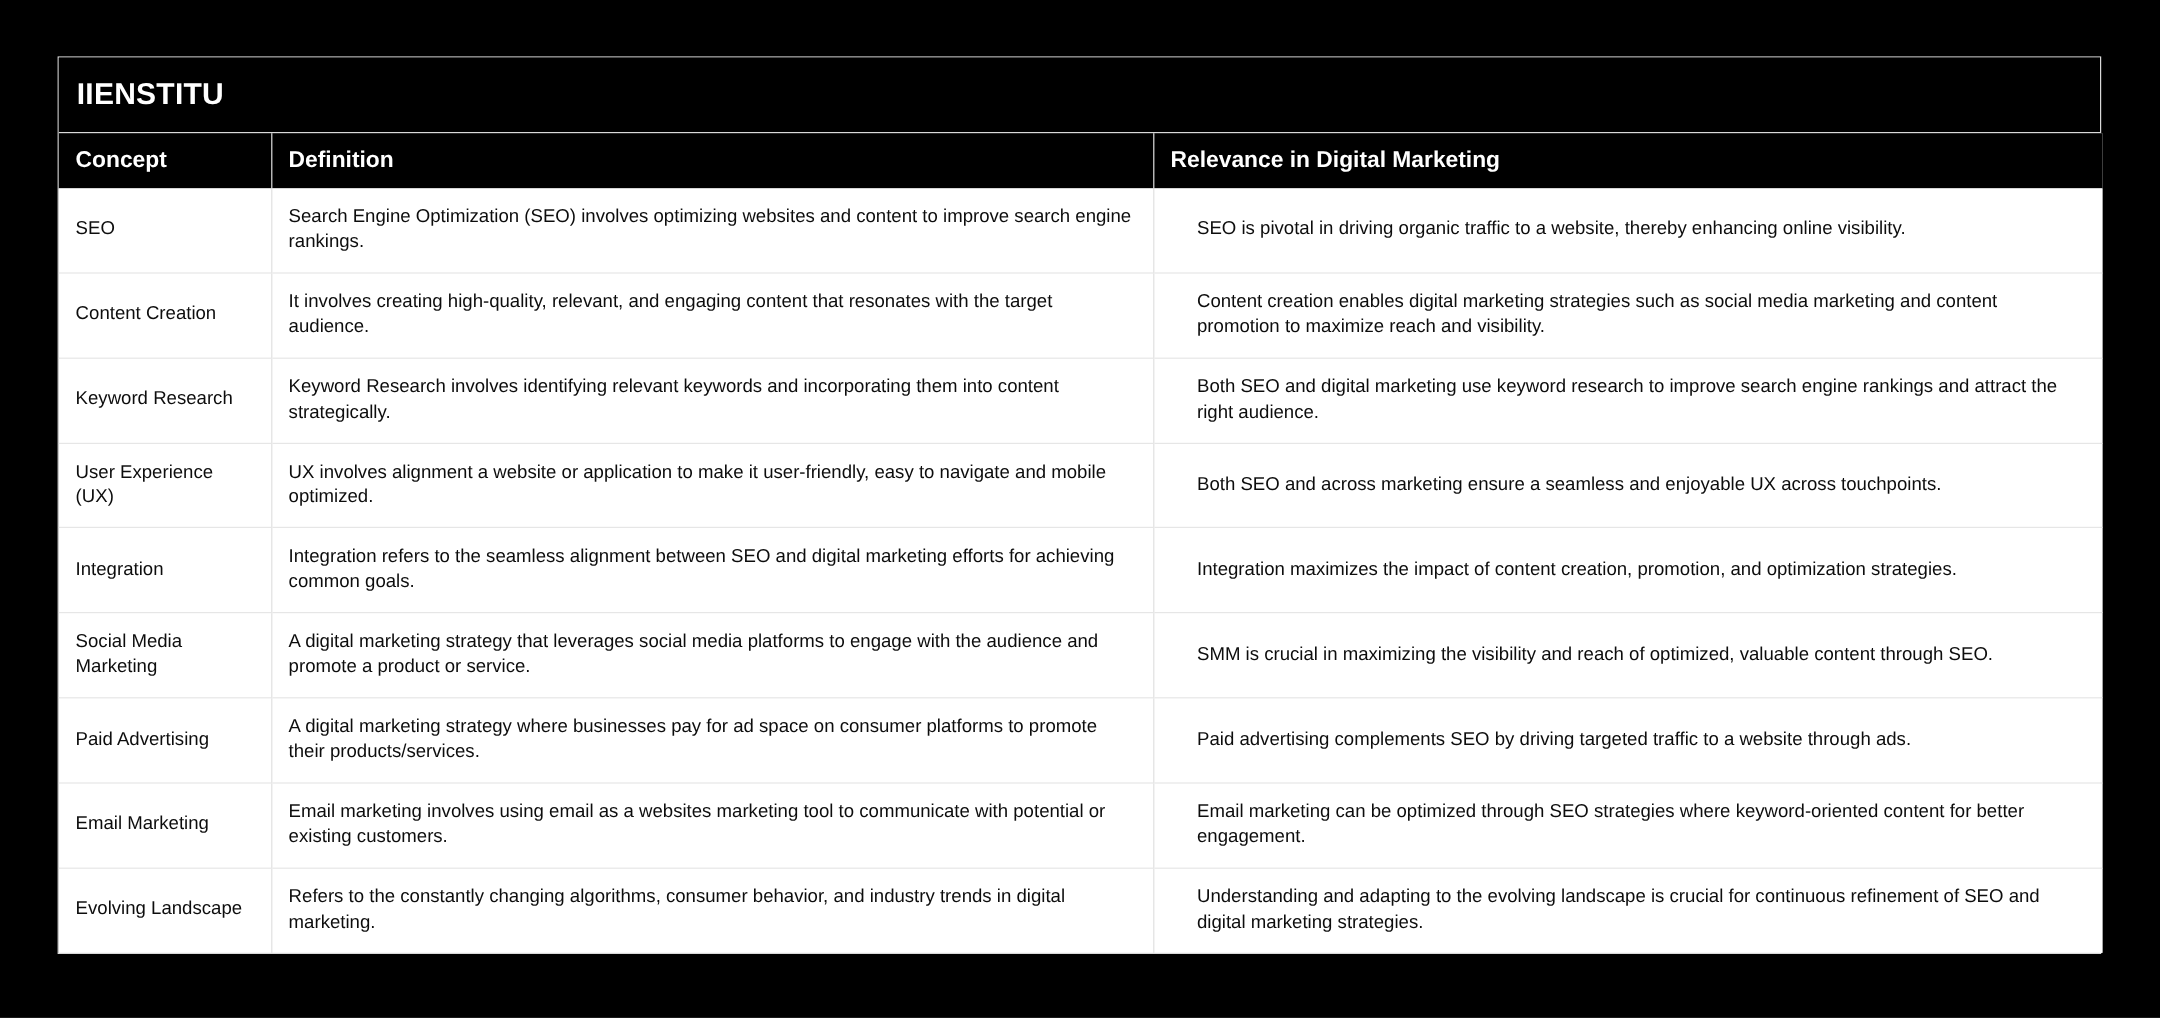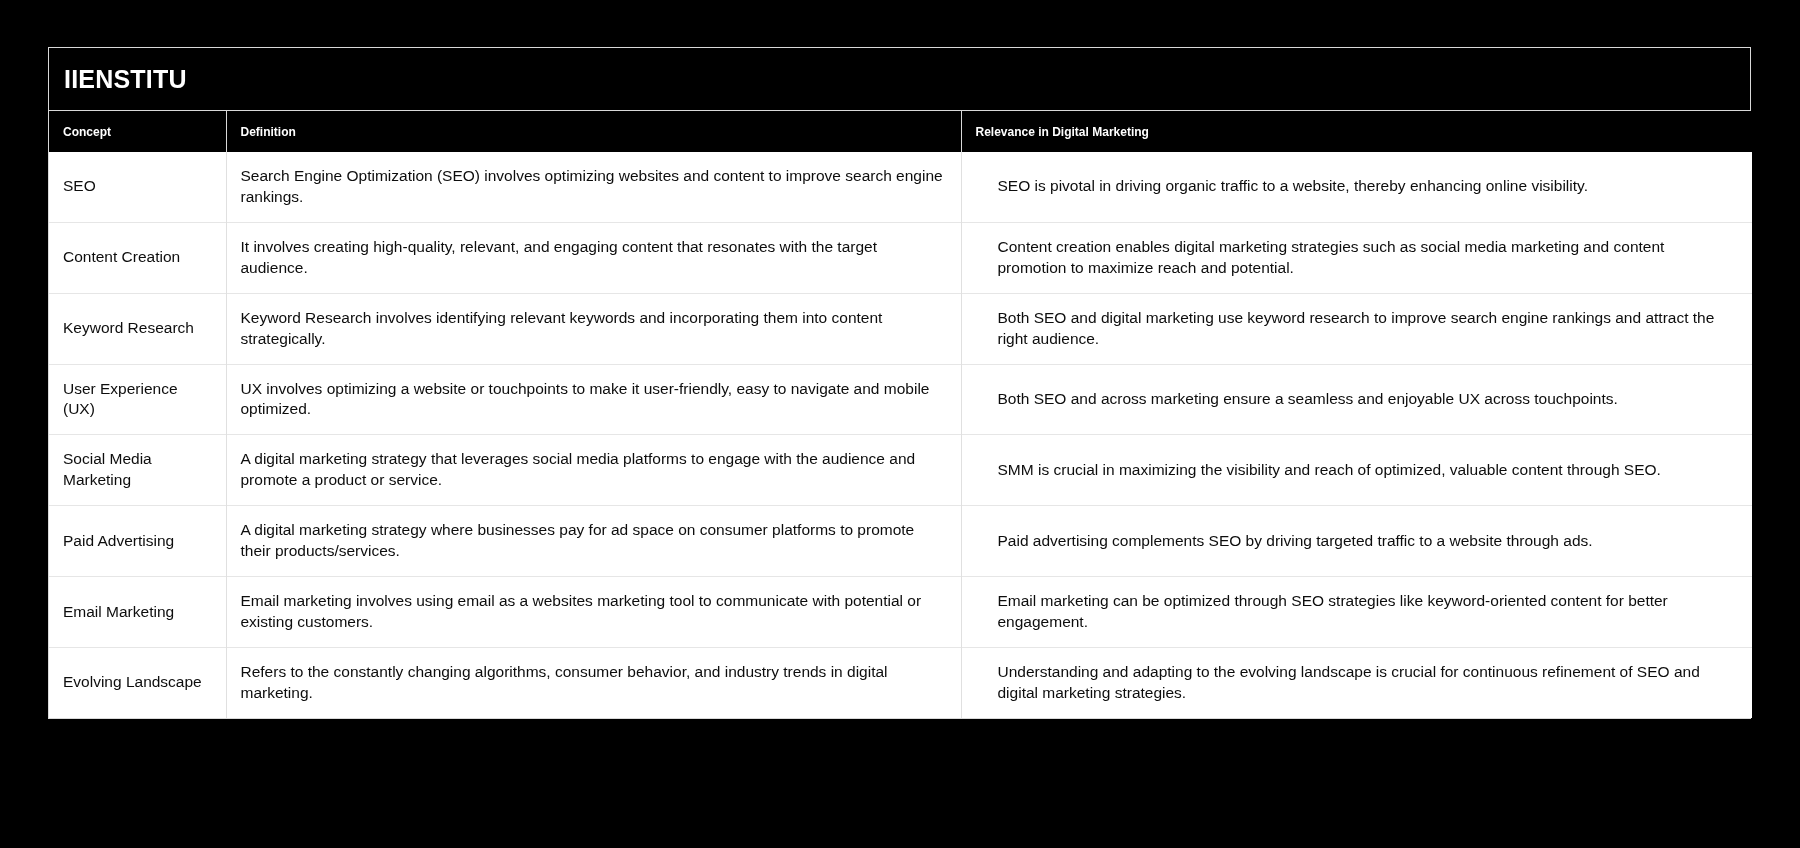--- a/index.html
+++ b/index.html
@@ -54,21 +54,21 @@
     width: 100%;
     table-layout: fixed;
     background: #ffffff;
   }
 
   table.data-table thead tr {
     background: #000000;
   }
   table.data-table thead th {
     color: #ffffff;
-    font-size: 12px;
+    font-size: 19px;
     font-weight: bold;
     text-align: left;
     padding: 12px 14px 12px 14px;
     vertical-align: middle;
     border-right: 1px solid #d9d9d9;
     box-sizing: border-box;
     height: 41px;
   }
   table.data-table thead th:last-child { border-right: none; }
 
@@ -121,46 +121,51 @@
       </thead>
       <tbody>
         <tr>
           <td class="cell-concept">SEO</td>
           <td class="cell-definition">Search Engine Optimization (SEO) involves optimizing websites and content to improve search engine rankings.</td>
           <td class="cell-relevance">SEO is pivotal in driving organic traffic to a website, thereby enhancing online visibility.</td>
         </tr>
         <tr>
           <td class="cell-concept">Content Creation</td>
           <td class="cell-definition">It involves creating high-quality, relevant, and engaging content that resonates with the target audience.</td>
-          <td class="cell-relevance">Content creation enables digital marketing strategies such as social media marketing and content promotion to maximize reach and potential.</td>
+          <td class="cell-relevance">Content creation enables digital marketing strategies such as social media marketing and content promotion to maximize reach and visibility.</td>
         </tr>
         <tr>
           <td class="cell-concept">Keyword Research</td>
           <td class="cell-definition">Keyword Research involves identifying relevant keywords and incorporating them into content strategically.</td>
           <td class="cell-relevance">Both SEO and digital marketing use keyword research to improve search engine rankings and attract the right audience.</td>
         </tr>
         <tr>
           <td class="cell-concept">User Experience (UX)</td>
-          <td class="cell-definition">UX involves optimizing a website or touchpoints to make it user-friendly, easy to navigate and mobile optimized.</td>
+          <td class="cell-definition">UX involves alignment a website or application to make it user-friendly, easy to navigate and mobile optimized.</td>
           <td class="cell-relevance">Both SEO and across marketing ensure a seamless and enjoyable UX across touchpoints.</td>
+        </tr>
+        <tr>
+          <td class="cell-concept">Integration</td>
+          <td class="cell-definition">Integration refers to the seamless alignment between SEO and digital marketing efforts for achieving common goals.</td>
+          <td class="cell-relevance">Integration maximizes the impact of content creation, promotion, and optimization strategies.</td>
         </tr>
         <tr>
           <td class="cell-concept">Social Media Marketing</td>
           <td class="cell-definition">A digital marketing strategy that leverages social media platforms to engage with the audience and promote a product or service.</td>
           <td class="cell-relevance">SMM is crucial in maximizing the visibility and reach of optimized, valuable content through SEO.</td>
         </tr>
         <tr>
           <td class="cell-concept">Paid Advertising</td>
           <td class="cell-definition">A digital marketing strategy where businesses pay for ad space on consumer platforms to promote their products/services.</td>
           <td class="cell-relevance">Paid advertising complements SEO by driving targeted traffic to a website through ads.</td>
         </tr>
         <tr>
           <td class="cell-concept">Email Marketing</td>
           <td class="cell-definition">Email marketing involves using email as a websites marketing tool to communicate with potential or existing customers.</td>
-          <td class="cell-relevance">Email marketing can be optimized through SEO strategies like keyword-oriented content for better engagement.</td>
+          <td class="cell-relevance">Email marketing can be optimized through SEO strategies where keyword-oriented content for better engagement.</td>
         </tr>
         <tr>
           <td class="cell-concept">Evolving Landscape</td>
           <td class="cell-definition">Refers to the constantly changing algorithms, consumer behavior, and industry trends in digital marketing.</td>
           <td class="cell-relevance">Understanding and adapting to the evolving landscape is crucial for continuous refinement of SEO and digital marketing strategies.</td>
         </tr>
       </tbody>
     </table>
 
   </div>

